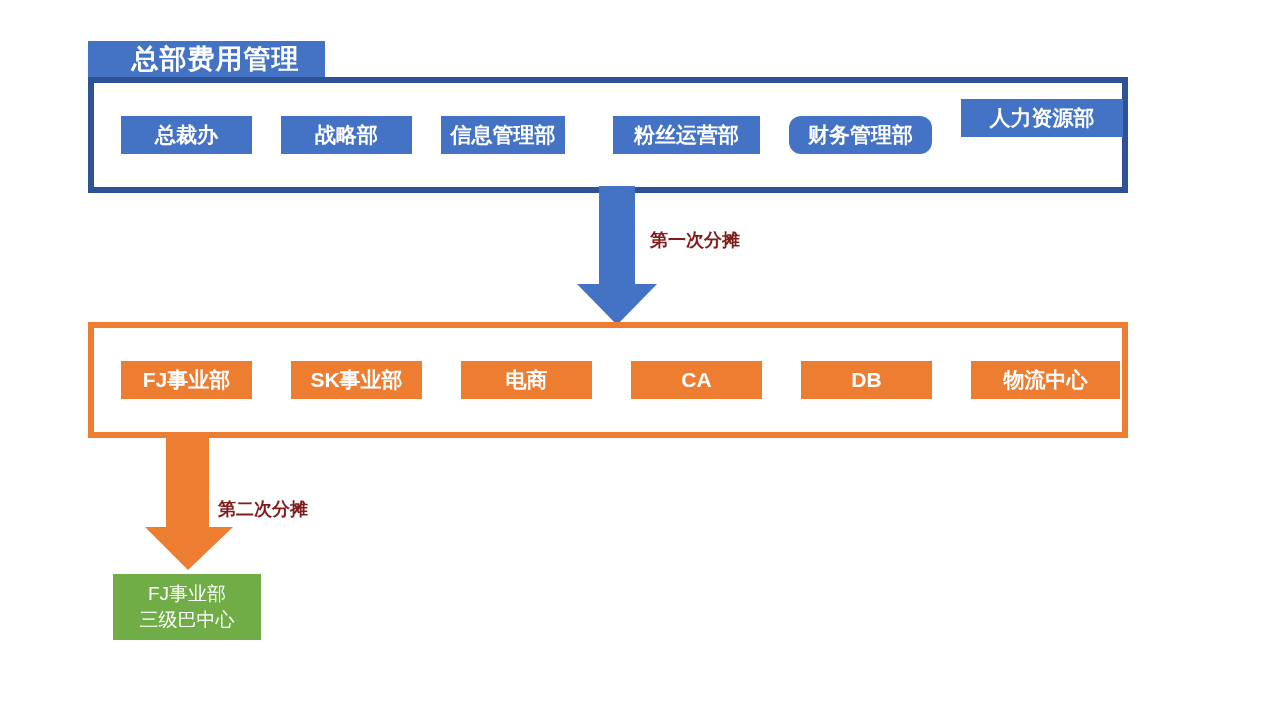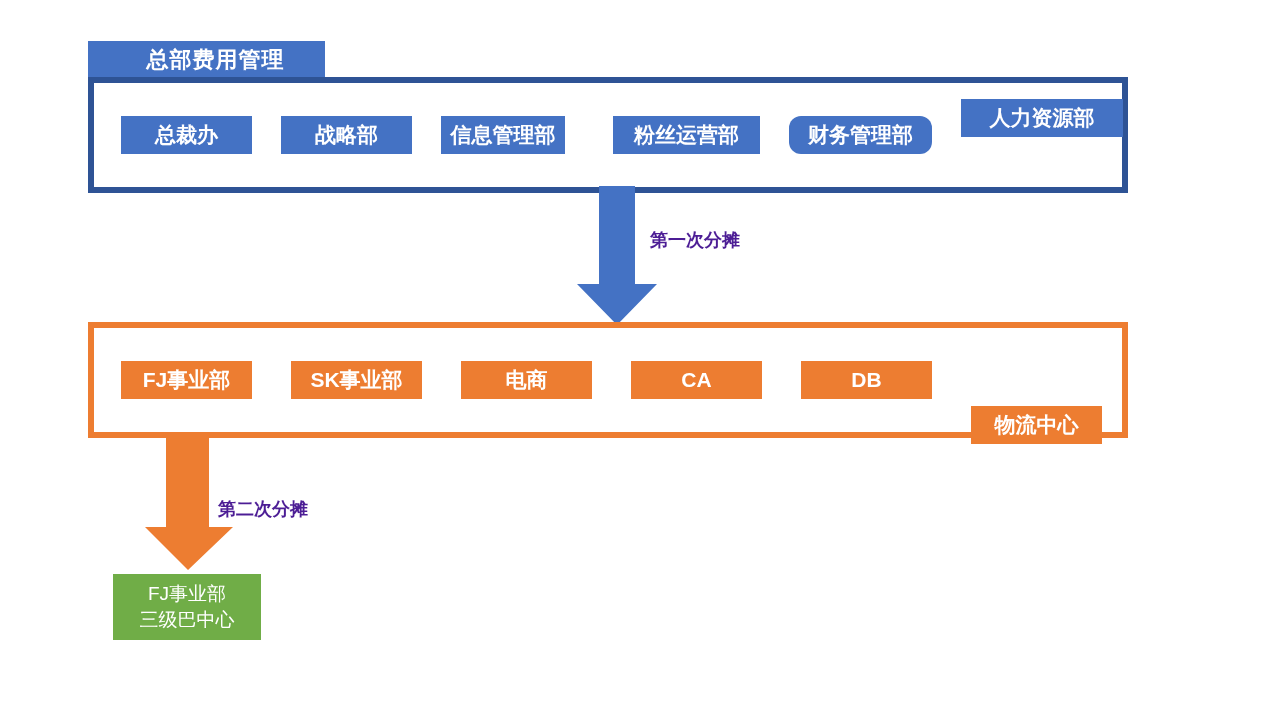--- a/index.html
+++ b/index.html
@@ -33,21 +33,21 @@
     height: 37px;
     background: #4472C4;
     display: flex;
     align-items: center;
     justify-content: center;
     box-sizing: border-box;
     padding-left: 18px;
   }
   .title-tab .tab-text {
     color: #ffffff;
-    font-size: 22px;
+    font-size: 27px;
     font-weight: bold;
     letter-spacing: 1px;
     line-height: 1;
     white-space: nowrap;
   }
 
   
   .group-box {
     position: absolute;
     box-sizing: border-box;
@@ -116,21 +116,21 @@
   }
 
   
   .arrow {
     position: absolute;
   }
   .arrow svg { display: block; }
 
   .arrow-label {
     position: absolute;
-    color: #4c1d95;
+    color: #7f1d1d;
     font-size: 18px;
     font-weight: bold;
     white-space: nowrap;
     line-height: 1;
   }
   #arrow-label-first  { left: 650px; top: 231px; }
   #arrow-label-second { left: 218px; top: 483px; margin-top: 17px; }
 </style>
 </head>
 <body>
@@ -181,21 +181,21 @@
       </div>
       <div class="node orange" style="left:367px; top:33px; width:131px;">
         <span>电商</span>
       </div>
       <div class="node orange" style="left:537px; top:33px; width:131px;">
         <span>CA</span>
       </div>
       <div class="node orange" style="left:707px; top:33px; width:131px;">
         <span>DB</span>
       </div>
-      <div class="node orange" style="left:877px; top:33px; width:131px;margin-top:45px;">
+      <div class="node orange" style="left:877px; top:33px; width:149px;">
         <span>物流中心</span>
       </div>
     </div>
   </div>
 
   <div class="arrow" style="left:145px; top:437px;">
     <svg width="88" height="133" viewBox="0 0 88 133" xmlns="http://www.w3.org/2000/svg">
       <polygon points="21,0 64,0 64,90 88,90 43,133 0,90 21,90" fill="#ED7D31"></polygon>
     </svg>
   </div>

